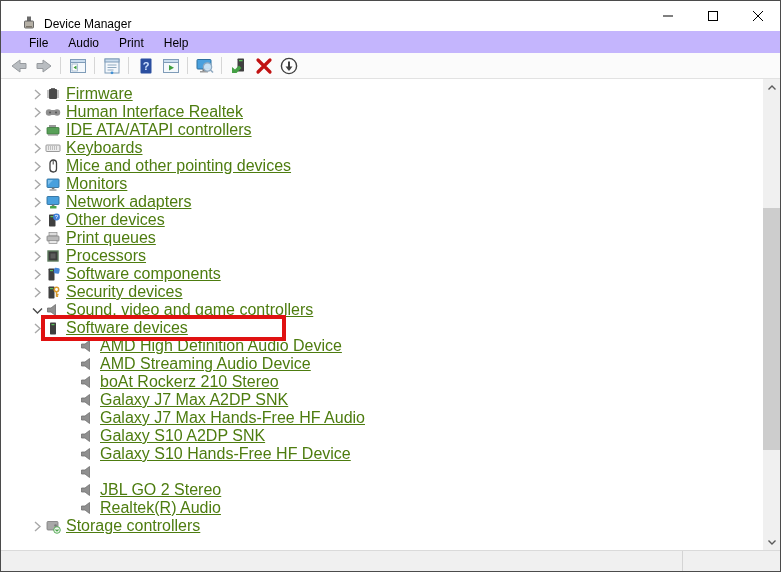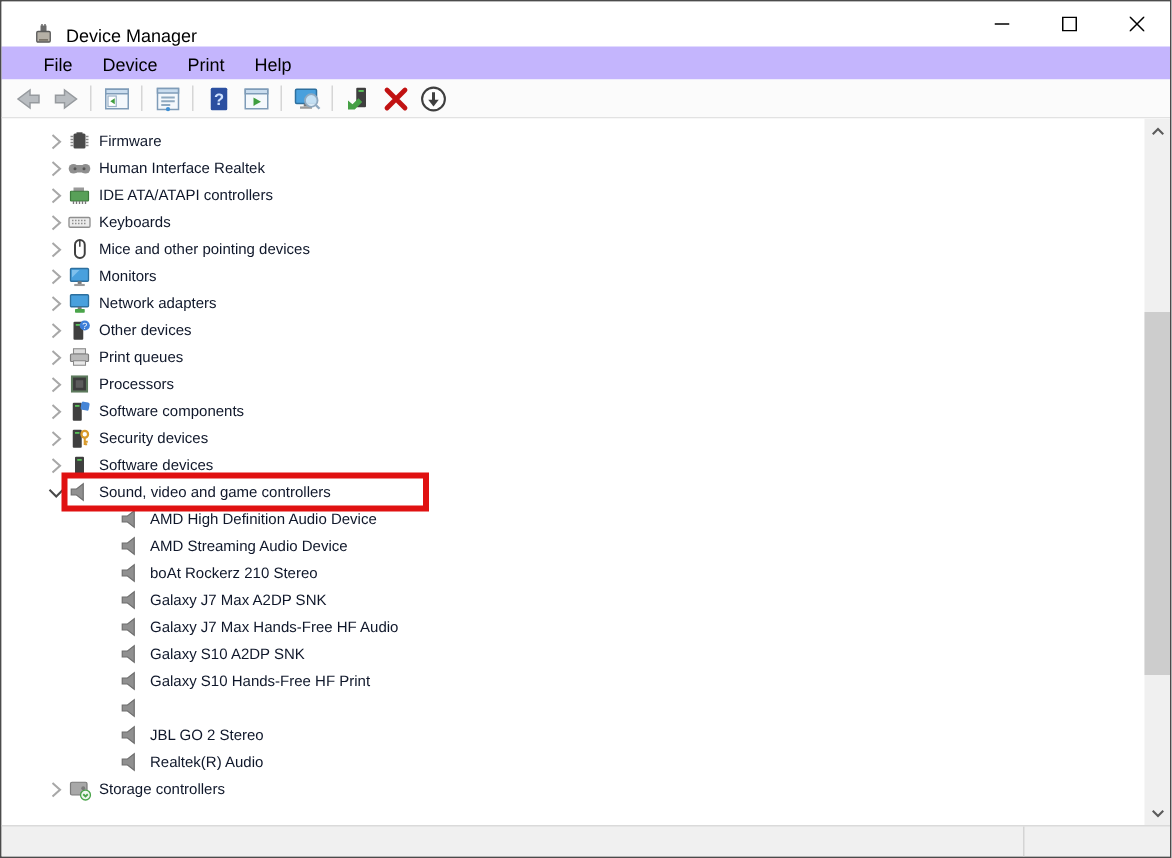--- a/index.html
+++ b/index.html
@@ -17,21 +17,21 @@
   
   .menubar { height:22px; display:flex; align-items:flex-end; background:#c4b5fd; padding-left:18px; }
   .menu-item { font-size:12px; color:#000; padding:3px 10px; }
   
   .toolbar { height:26px; display:flex; align-items:center; background:#fbfbfb; border-bottom:1px solid #e2e2e2; padding-left:5px; }
   .tb-btn { width:25px; height:23px; display:flex; align-items:center; justify-content:center; }
   .tb-sep { width:1px; height:17px; background:#d6d6d6; margin:0 4px; }
   
   .content { position:relative; height:471px; background:#fff; overflow:hidden; }
   .tree { padding-top:6px; }
-  .row { height:18px; display:flex; align-items:center; font-size:10px; color:#0f172a; white-space:nowrap; }
+  .row { height:18px; display:flex; align-items:center; font-size:16px; color:#4d7c0f; white-space:nowrap;text-decoration:underline; }
   .row.cat { padding-left:27px; }
   .row.child { padding-left:78px; }
   .chev { width:17px; height:16px; display:flex; align-items:center; justify-content:center; flex:0 0 auto; }
   .ic { width:16px; height:16px; margin-right:4px; flex:0 0 auto; }
   .lbl { padding:1px 3px 1px 1px; }
   
   .highlight-box {
     position:absolute; left:40px; top:236px; width:245px; height:26px;
     border:4px solid #e01111; pointer-events:none;
   }
@@ -221,21 +221,21 @@
       <div class="win-btn">
           <svg width="10" height="10">
             <use href="#sym-close"></use>
           </svg>
         </div>
     </div>
   </div>
 
   <div class="menubar">
     <span class="menu-item">File</span>
-    <span class="menu-item">Device</span>
+    <span class="menu-item">Audio</span>
     <span class="menu-item">Print</span>
     <span class="menu-item">Help</span>
   </div>
 
   <div class="toolbar">
     <div class="tb-btn">
         <svg width="20" height="20">
           <use href="#sym-arrow-left"></use>
         </svg>
       </div>
@@ -422,39 +422,39 @@
             </svg>
           </span>
         <svg class="ic">
             <use href="#sym-security"></use>
           </svg>
         <span class="lbl">Security devices</span>
       </div>
       <div class="row cat">
         <span class="chev">
             <svg width="16" height="16">
+              <use href="#sym-chev-down"></use>
+            </svg>
+          </span>
+        <svg class="ic">
+            <use href="#sym-speaker"></use>
+          </svg>
+        <span class="lbl">Sound, video and game controllers</span>
+      </div>
+      <div class="row cat">
+        <span class="chev">
+            <svg width="16" height="16">
               <use href="#sym-chev-right"></use>
             </svg>
           </span>
         <svg class="ic">
             <use href="#sym-swdev"></use>
           </svg>
         <span class="lbl">Software devices</span>
       </div>
-      <div class="row cat">
-        <span class="chev">
-            <svg width="16" height="16">
-              <use href="#sym-chev-down"></use>
-            </svg>
-          </span>
-        <svg class="ic">
-            <use href="#sym-speaker"></use>
-          </svg>
-        <span class="lbl">Sound, video and game controllers</span>
-      </div>
 
       <div class="row child">
         <svg class="ic">
             <use href="#sym-speaker"></use>
           </svg>
         <span class="lbl">AMD High Definition Audio Device</span>
       </div>
       <div class="row child">
         <svg class="ic">
             <use href="#sym-speaker"></use>
@@ -482,21 +482,21 @@
       <div class="row child">
         <svg class="ic">
             <use href="#sym-speaker"></use>
           </svg>
         <span class="lbl">Galaxy S10 A2DP SNK</span>
       </div>
       <div class="row child">
         <svg class="ic">
             <use href="#sym-speaker"></use>
           </svg>
-        <span class="lbl">Galaxy S10 Hands-Free HF Print</span>
+        <span class="lbl">Galaxy S10 Hands-Free HF Device</span>
       </div>
       <div class="row child">
         <svg class="ic">
             <use href="#sym-speaker"></use>
           </svg>
       </div>
       <div class="row child">
         <svg class="ic">
             <use href="#sym-speaker"></use>
           </svg>

